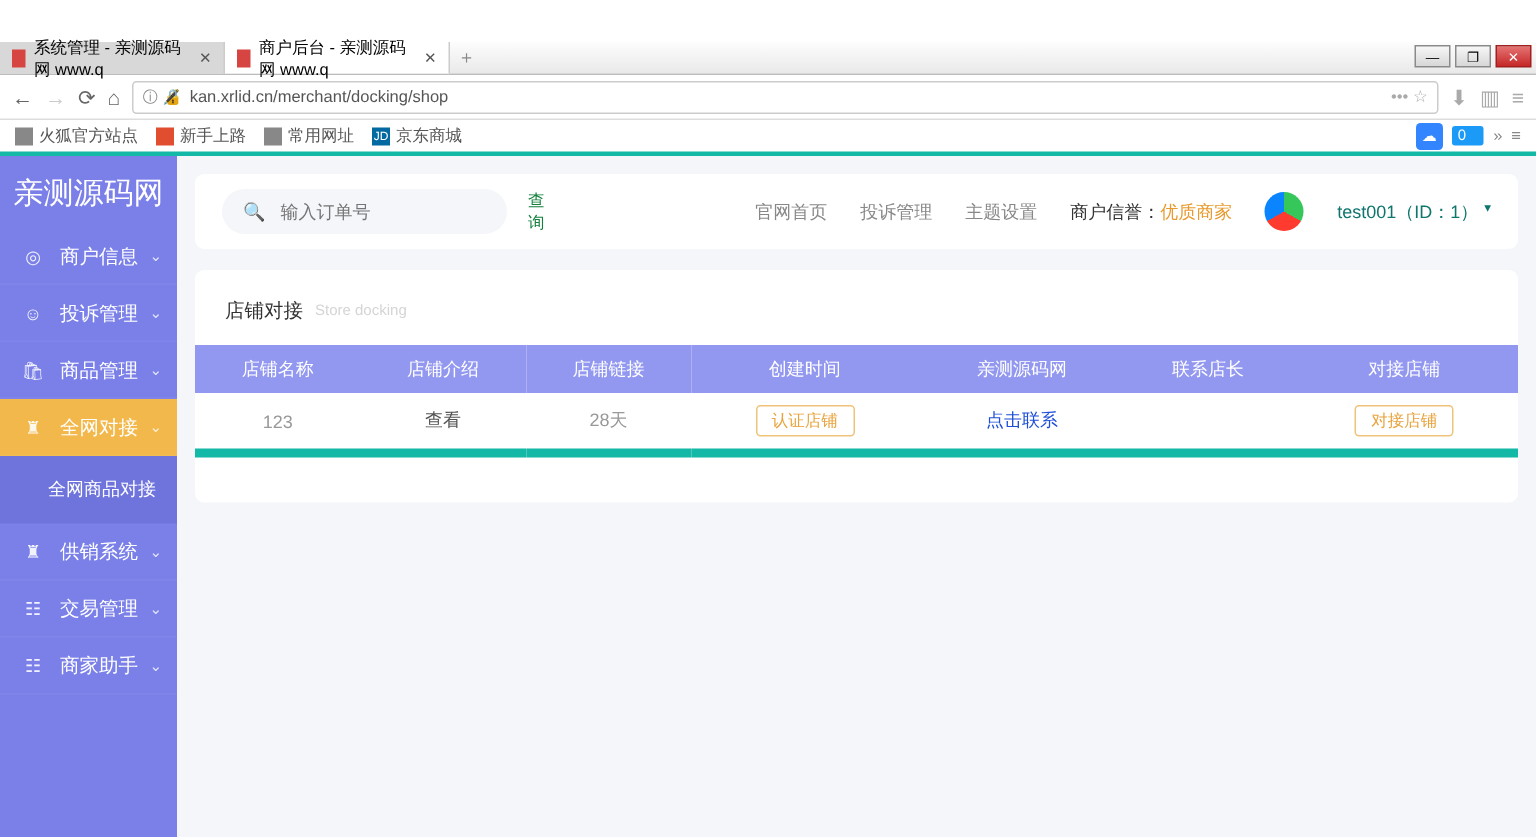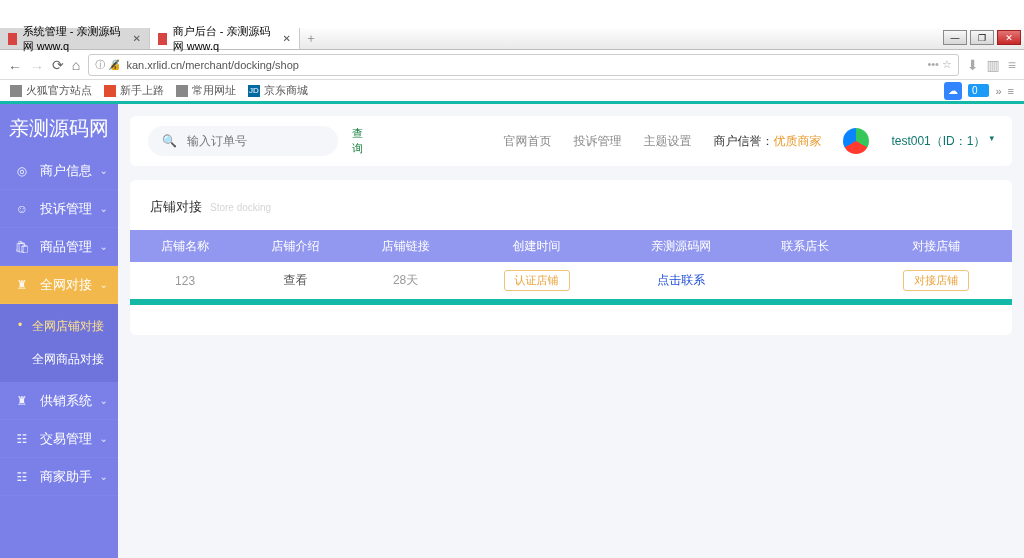--- a/index.html
+++ b/index.html
@@ -136,21 +136,20 @@
         <span class="ic">🛍</span>
         <span>商品管理</span>
         <span class="chev">⌄</span>
       </div>
     <div class="mi active">
         <span class="ic">♜</span>
         <span>全网对接</span>
         <span class="chev">⌄</span>
       </div>
     <div class="sub">
-      <div class="on">全网店铺对接</div>
       <div>全网商品对接</div>
     </div>
     <div class="mi">
         <span class="ic">♜</span>
         <span>供销系统</span>
         <span class="chev">⌄</span>
       </div>
     <div class="mi">
         <span class="ic">☷</span>
         <span>交易管理</span>

